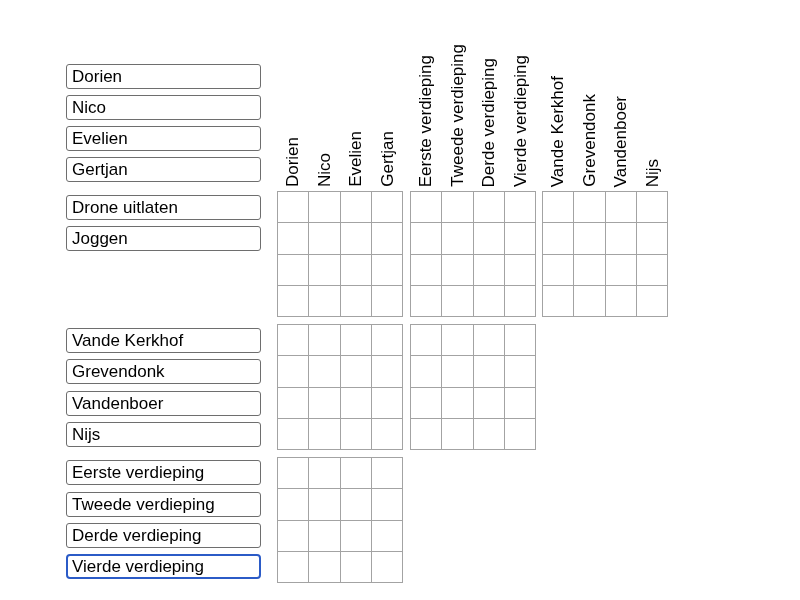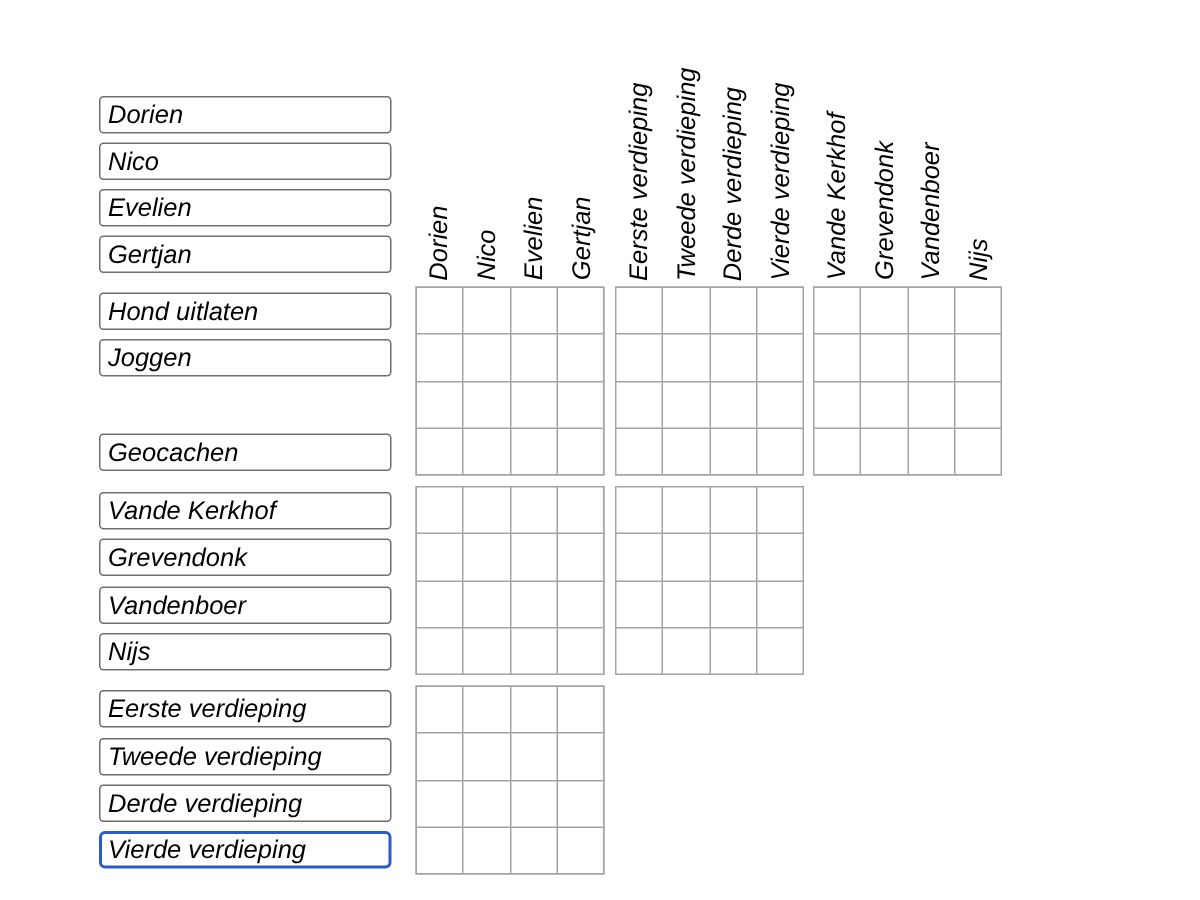--- a/index.html
+++ b/index.html
@@ -3,21 +3,20 @@
 <meta charset="utf-8">
 <style>
   html, body { margin: 0; padding: 0; background: #ffffff; }
   #stage {
     position: relative;
     width: 800px; height: 600px;
     background: #ffffff;
     font-family: "Liberation Sans", sans-serif;
     color: #000000;
     overflow: hidden;
-    font-style: italic;
   }
   
   .box {
     position: absolute;
     left: 66px;
     width: 195px; height: 25px;
     box-sizing: border-box;
     border: 1px solid #6e6e6e;
     border-radius: 3px;
     background: #ffffff;
@@ -61,23 +60,22 @@
 </head>
 <body>
 
 <div id="stage">
 
   <div class="box" style="top:64px">Dorien</div>
   <div class="box" style="top:95px">Nico</div>
   <div class="box" style="top:126px">Evelien</div>
   <div class="box" style="top:157px">Gertjan</div>
 
-  <div class="box" style="top:195px">Hond uitlaten</div>
+  <div class="box" style="top:195px">Drone uitlaten</div>
   <div class="box" style="top:226px">Joggen</div>
-  <div class="box" style="top:289px">Geocachen</div>
 
   <div class="box" style="top:328px">Vande Kerkhof</div>
   <div class="box" style="top:359px">Grevendonk</div>
   <div class="box" style="top:391px">Vandenboer</div>
   <div class="box" style="top:422px">Nijs</div>
 
   <div class="box" style="top:460px">Eerste verdieping</div>
   <div class="box" style="top:492px">Tweede verdieping</div>
   <div class="box" style="top:523px">Derde verdieping</div>
   <div class="box focused" style="top:554px">Vierde verdieping</div>

